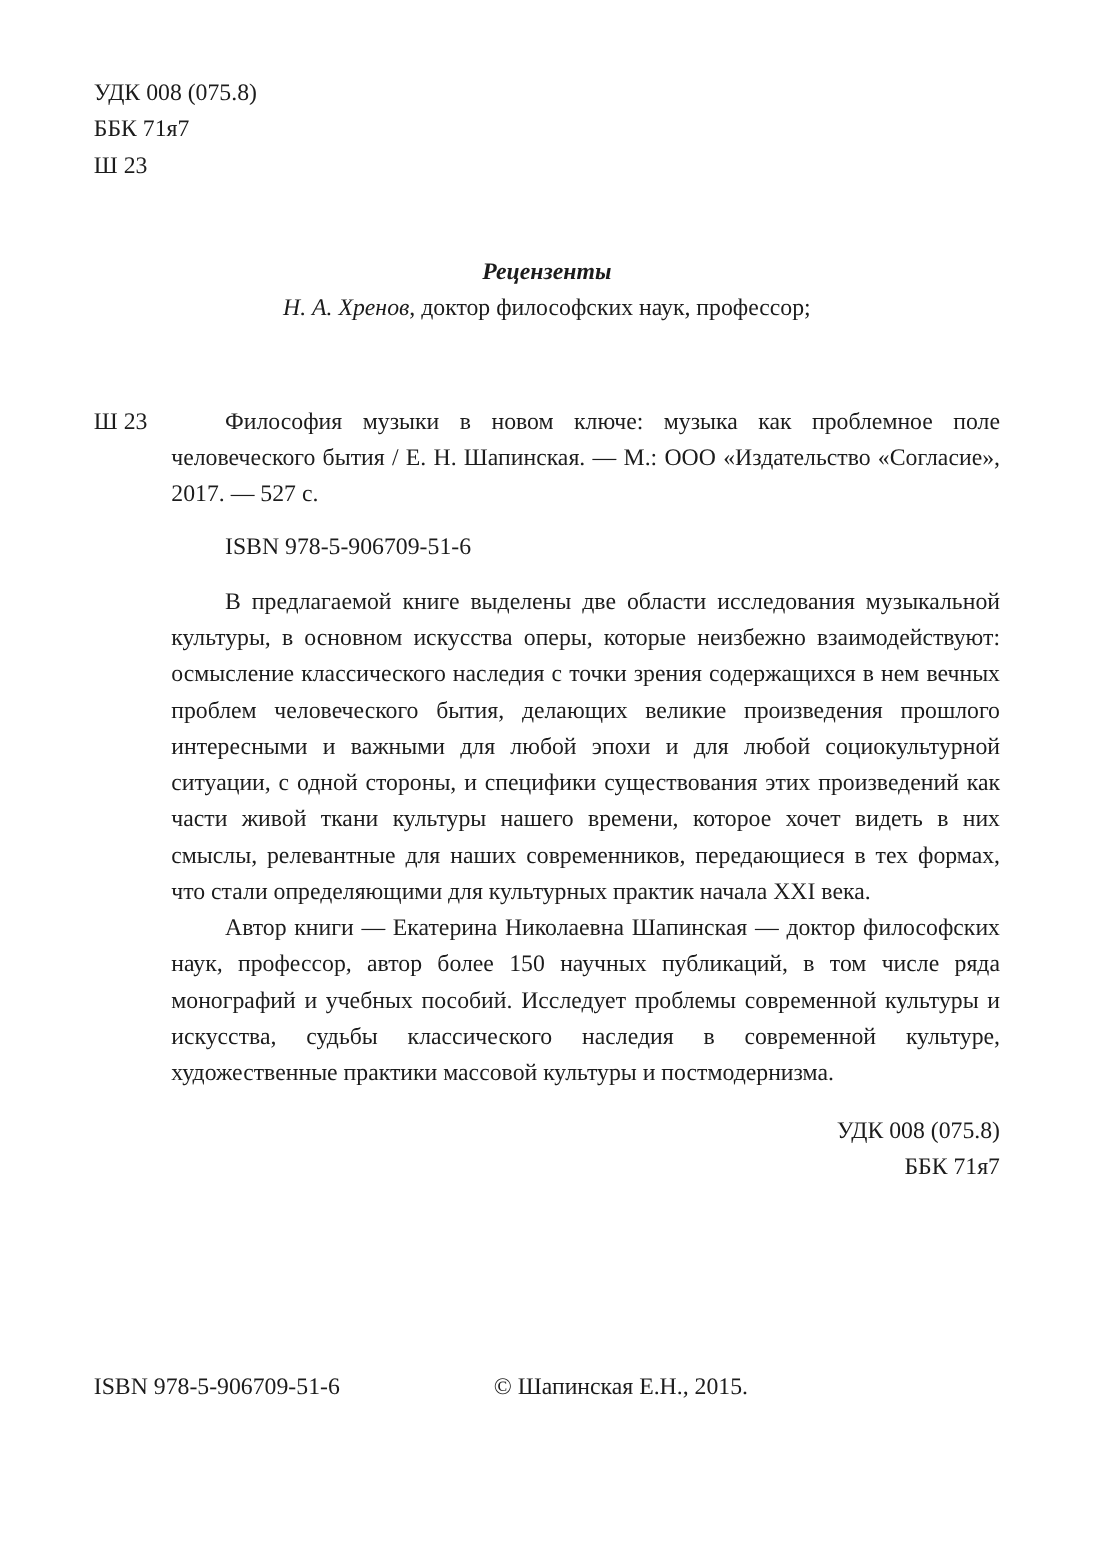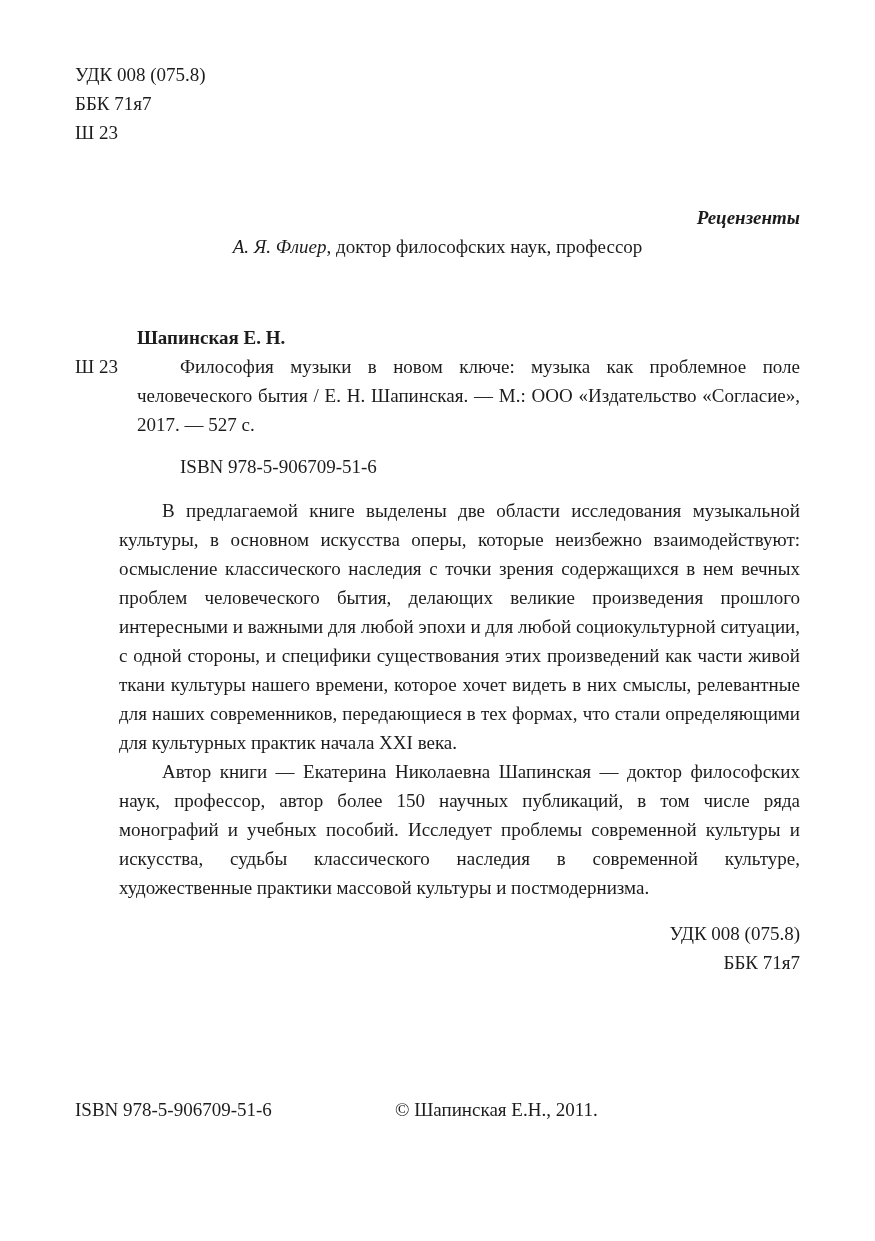--- a/index.html
+++ b/index.html
@@ -21,21 +21,20 @@
 
   .top-codes div { white-space: nowrap; }
 
   .reviewers {
     margin-top: 56px;
     text-align: center;
   }
   .reviewers-heading {
     font-style: italic;
     font-weight: 600;
-    text-align: right;
   }
 
   .catalog { margin-top: 62px; }
   .author {
     margin-left: 62px;
     font-weight: bold;
   }
   .entry-wrap {
     position: relative;
     margin-left: 62px;
@@ -49,21 +48,21 @@
   .entry {
     text-align: justify;
     text-indent: 43px;
   }
   .isbn-mid {
     margin-left: 62px;
     padding-left: 43px;
     margin-top: 13px;
   }
 
-  .annotation { margin-top: 15px; margin-left: 44px; }
+  .annotation { margin-top: 15px; margin-left: 62px; }
   .annotation .para {
     text-align: justify;
     text-indent: 43px;
   }
 
   .bottom-codes {
     margin-top: 17px;
     text-align: right;
   }
 
@@ -91,42 +90,41 @@
 <div class="page">
 
   <div class="top-codes">
     <div>УДК 008 (075.8)</div>
     <div>ББК 71я7</div>
     <div>Ш 23</div>
   </div>
 
   <div class="reviewers">
     <div class="reviewers-heading">Рецензенты</div>
-    <div class="reviewer-line"><span class="italic">А. Я. Флиер</span><span>, доктор философских наук, профессор</span></div>
+    <div class="reviewer-line"><span class="italic">Н. А. Хренов</span><span>, доктор философских наук, профессор;</span></div>
   </div>
 
   <div class="catalog">
-    <div class="author">Шапинская Е. Н.</div>
     <div class="entry-wrap">
       <span class="entry-code">Ш 23</span>
       <p class="entry">Философия музыки в новом ключе: музыка как проблемное поле человеческого бытия / Е. Н. Шапинская. — М.: ООО «Издательство «Согласие», 2017. — 527 с.</p>
     </div>
     <div class="isbn-mid">ISBN 978-5-906709-51-6</div>
   </div>
 
   <div class="annotation">
     <p class="para">В предлагаемой книге выделены две области исследования музыкальной культуры, в основном искусства оперы, которые неизбежно взаимодействуют: осмысление классического наследия с точки зрения содержащихся в нем вечных проблем человеческого бытия, делающих великие произведения прошлого  интересными и важными для любой эпохи и для любой социокультурной ситуации, с одной стороны, и специфики существования этих произведений как части живой ткани культуры нашего времени, которое хочет видеть в них смыслы, релевантные для наших современников, передающиеся в тех формах, что стали определяющими для культурных практик начала XXI века.</p>
     <p class="para">Автор книги — Екатерина Николаевна Шапинская — доктор философских наук, профессор, автор более 150 научных публикаций, в том числе ряда монографий и учебных пособий. Исследует  проблемы современной культуры и искусства, судьбы классического наследия в современной культуре, художественные практики массовой культуры и постмодернизма.</p>
   </div>
 
   <div class="bottom-codes">
     <div>УДК 008 (075.8)</div>
     <div>ББК 71я7</div>
   </div>
 
   <div class="bottom-row">
     <div class="isbn-bottom">ISBN 978-5-906709-51-6</div>
     <div class="copyrights">
-      <div>© Шапинская Е.Н., 2011.</div>
+      <div>© Шапинская Е.Н., 2015.</div>
     </div>
   </div>
 
 </div>
 
 </body></html>

